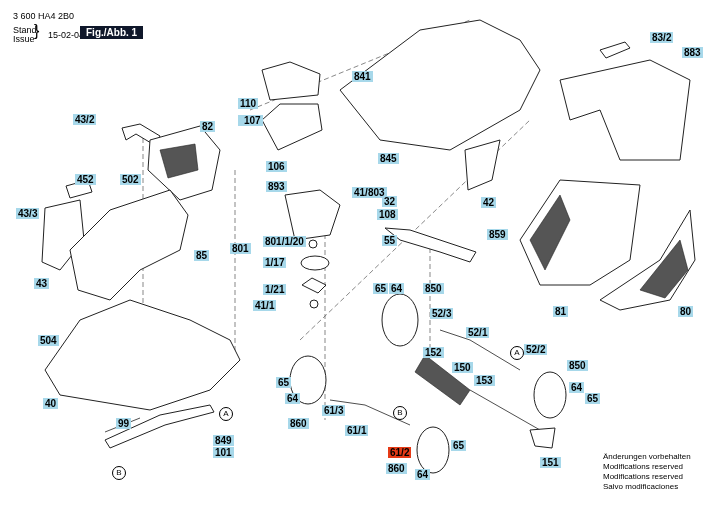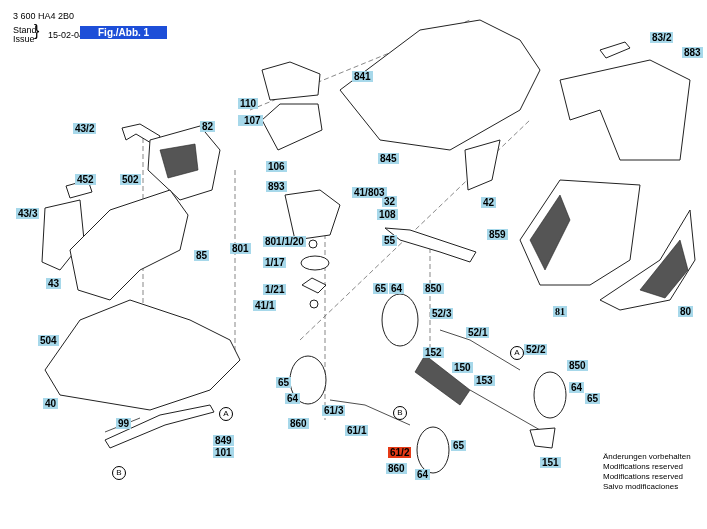--- a/index.html
+++ b/index.html
@@ -1,18 +1,18 @@
 <!DOCTYPE html>
 <html><head>
 <meta charset="utf-8">
 <style>
   html,body{margin:0;padding:0;background:#fff;}
   #page{position:relative;width:707px;height:529px;overflow:hidden;background:#fff;font-family:"Liberation Sans",sans-serif;color:#000;}
   .hdr{position:absolute;font-size:9px;line-height:10px;}
-  .fig{position:absolute;left:80px;top:26px;background:#1d4ed8;color:#fff;font-weight:bold;font-size:10px;padding:1px 18px;}
+  .fig{position:absolute;left:80px;top:26px;background:#0f172a;color:#fff;font-weight:bold;font-size:10px;padding:1px 6px;}
   .lbl{position:absolute;background:#a7d8ea;font-weight:bold;font-size:10px;line-height:11px;padding:0 2px;white-space:nowrap;cursor:pointer;}
   .lbl.hl{background:#e63a16;color:#000;}
   .circ{position:absolute;width:12px;height:12px;border:1px solid #000;border-radius:50%;font-size:8px;line-height:12px;text-align:center;background:#fff;}
   .note{position:absolute;left:603px;top:452px;font-size:8px;line-height:10px;}
   .url{position:absolute;left:577px;top:502px;color:#e02020;font-weight:bold;font-size:14px;}
   svg#art{position:absolute;left:0;top:0;}
   .p{fill:#fff;stroke:#222;stroke-width:1;}
   .g{fill:#555;stroke:#222;stroke-width:0.6;}
   .l{fill:none;stroke:#222;stroke-width:0.8;}
   .d{fill:none;stroke:#555;stroke-width:0.7;stroke-dasharray:5 3;}
@@ -76,47 +76,47 @@
 
     <path class="l" d="M440 330 L470 340 L520 370"></path>
     <path class="l" d="M470 390 L540 430"></path>
     <path class="l" d="M330 400 L365 405 L410 425"></path>
     <path class="p" d="M530 430 L555 428 L552 448 L535 446 Z"></path>
 
     <path class="p" d="M105 440 L160 415 L210 405 L214 412 L165 425 L110 448 Z"></path>
     <path class="l" d="M105 432 L140 418"></path>
   </svg>
 
-  <span class="lbl" style="left:73px;top:123px;">43/2</span>
+  <span class="lbl" style="left:73px;top:114px;">43/2</span>
   <span class="lbl" style="left:200px;top:121px;">82</span>
   <span class="lbl" style="left:75px;top:174px;">452</span>
   <span class="lbl" style="left:120px;top:174px;">502</span>
   <span class="lbl" style="left:16px;top:208px;">43/3</span>
   <span class="lbl" style="left:194px;top:250px;">85</span>
-  <span class="lbl" style="left:46px;top:278px;text-align:right;">43</span>
+  <span class="lbl" style="left:34px;top:278px;text-align:right;">43</span>
   <span class="lbl" style="left:238px;top:98px;">110</span>
   <span class="lbl" style="left:238px;top:115px;padding-left:6px;">107</span>
   <span class="lbl" style="left:266px;top:161px;">106</span>
   <span class="lbl" style="left:266px;top:181px;">893</span>
   <span class="lbl" style="left:230px;top:243px;">801</span>
   <span class="lbl" style="left:263px;top:236px;">801/1/20</span>
   <span class="lbl" style="left:263px;top:257px;">1/17</span>
   <span class="lbl" style="left:263px;top:284px;">1/21</span>
   <span class="lbl" style="left:253px;top:300px;">41/1</span>
   <span class="lbl" style="left:352px;top:71px;">841</span>
   <span class="lbl" style="left:378px;top:153px;">845</span>
   <span class="lbl" style="left:352px;top:187px;">41/803</span>
   <span class="lbl" style="left:382px;top:196px;">32</span>
   <span class="lbl" style="left:377px;top:209px;">108</span>
   <span class="lbl" style="left:481px;top:197px;">42</span>
   <span class="lbl" style="left:487px;top:229px;">859</span>
   <span class="lbl" style="left:382px;top:235px;">55</span>
   <span class="lbl" style="left:650px;top:32px;">83/2</span>
   <span class="lbl" style="left:682px;top:47px;">883</span>
-  <span class="lbl" style="left:553px;top:306px;font-family:Liberation Serif, serif;">81</span>
+  <span class="lbl" style="left:553px;top:306px;">81</span>
   <span class="lbl" style="left:678px;top:306px;">80</span>
   <span class="lbl" style="left:373px;top:283px;">65</span>
   <span class="lbl" style="left:389px;top:283px;">64</span>
   <span class="lbl" style="left:423px;top:283px;">850</span>
   <span class="lbl" style="left:430px;top:308px;">52/3</span>
   <span class="lbl" style="left:466px;top:327px;">52/1</span>
   <span class="lbl" style="left:524px;top:344px;">52/2</span>
   <span class="lbl" style="left:423px;top:347px;">152</span>
   <span class="lbl" style="left:452px;top:362px;">150</span>
   <span class="lbl" style="left:474px;top:375px;">153</span>

